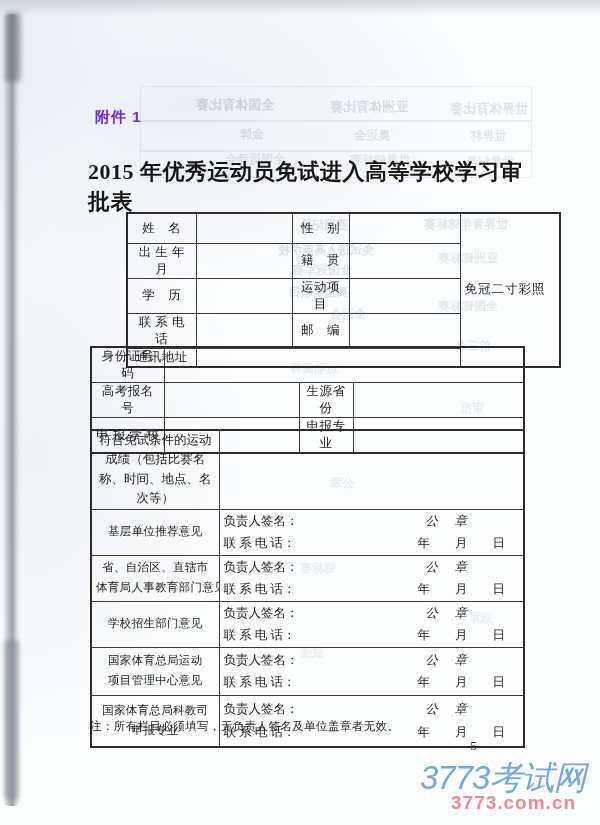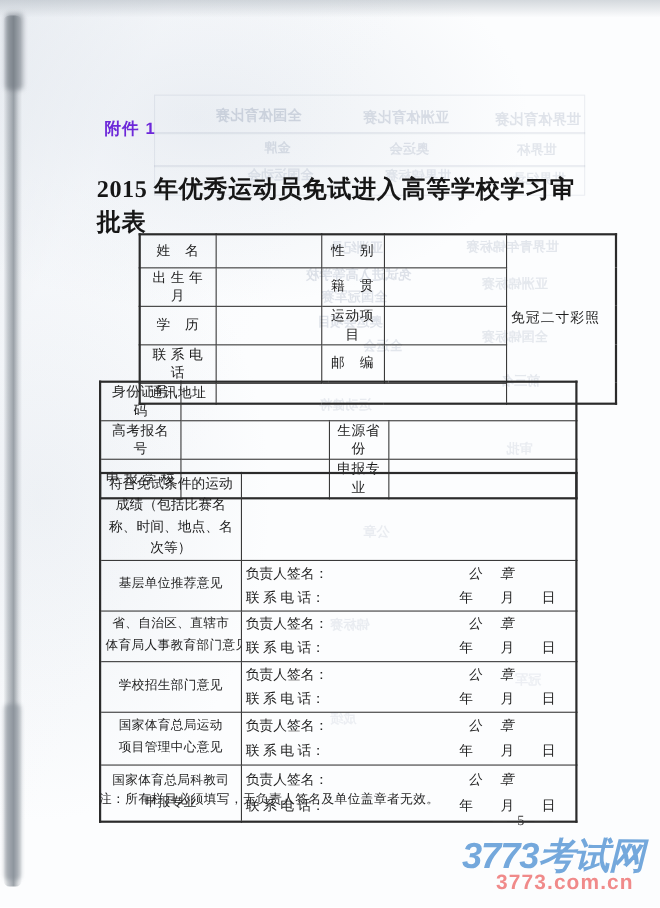--- a/index.html
+++ b/index.html
@@ -49,21 +49,21 @@
   .op-lab div{text-align:center;font-size:11.5px;white-space:nowrap;line-height:1.7;letter-spacing:0.3px;}
   td.op{padding:4px 10px 4px 11px;}
   .op-line{display:flex;justify-content:space-between;line-height:1.8;font-size:12.5px;}
   .op-seal{margin-right:50px;letter-spacing:2px;font-style:italic;}
   .op-date{margin-right:14px;text-align:right;}
 
   
   .note{position:absolute;left:90px;top:719px;font-size:11.5px;letter-spacing:0.4px;color:#242424;}
   .pageno{position:absolute;left:448px;top:738px;font-size:13px;letter-spacing:3px;color:#333;}
   .wm-name{position:absolute;left:420px;top:756px;font-family:"Liberation Sans","DejaVu Sans",sans-serif;
-    font-style:italic;font-weight:bold;font-size:33px;letter-spacing:-1px;
+    font-style:italic;font-weight:normal;font-size:33px;letter-spacing:-1px;
     text-shadow:0 0 1px rgba(255,255,255,0.8);}
   .wm-url{position:absolute;left:451px;top:792px;font-family:"Liberation Sans","DejaVu Sans",sans-serif;
     font-weight:bold;font-size:19px;letter-spacing:1px;}
 </style>
 </head>
 <body>
 
 <div class="page">
 
   <div class="sheen"></div>

